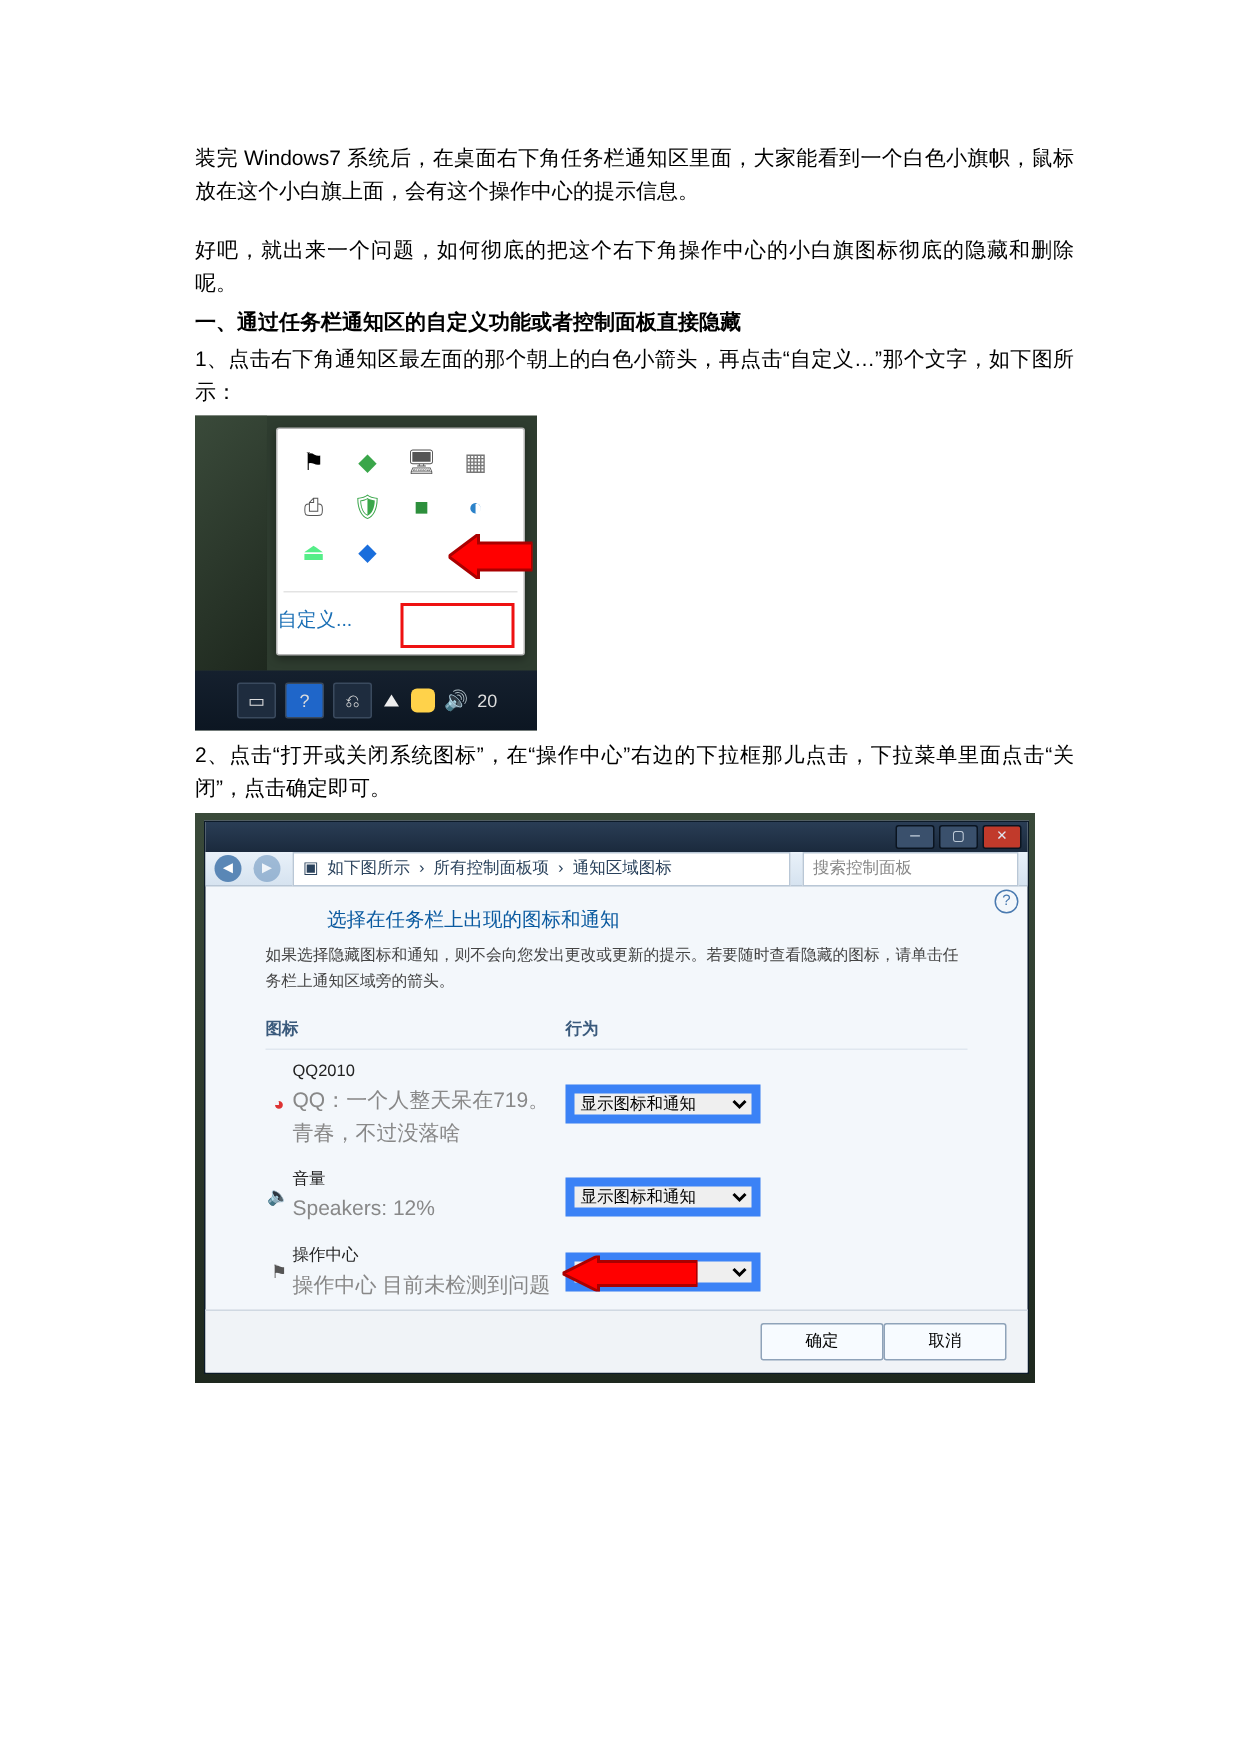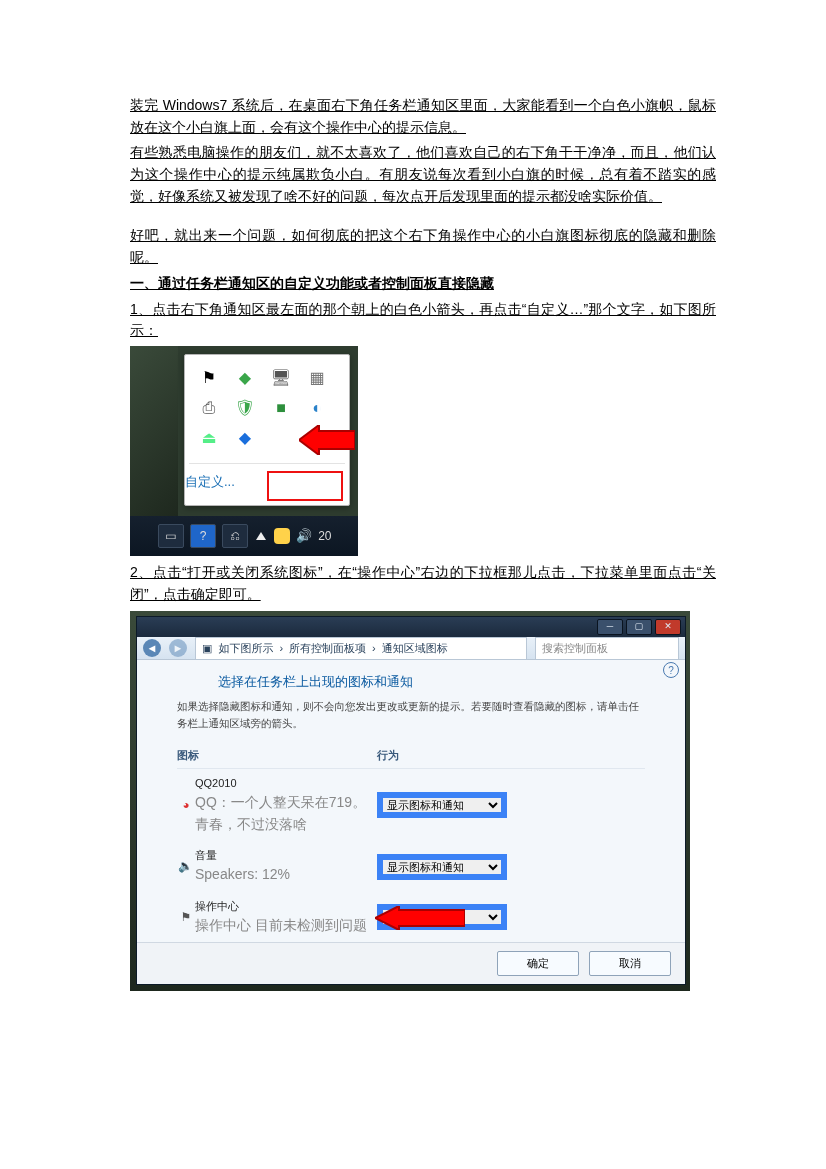--- a/index.html
+++ b/index.html
@@ -13,21 +13,20 @@
   .page {
     width: 826px;
     min-height: 1169px;
     box-sizing: border-box;
     padding: 95px 110px 50px 130px;
     position: relative;
   }
   p {
     margin: 0 0 4px 0;
     text-align: justify;
-    text-decoration: underline;
   }
   .sp { height: 14px; }
   .heading {
     font-weight: bold;
   }
 
   
   .shot1 {
     width: 228px;
     height: 210px;
@@ -134,36 +133,35 @@
   .list .hdr { display:flex; color:#3a5a7c; font-weight:bold; padding:2px 0 4px 0; border-bottom:1px solid #e0e7ef;}
   .list .hdr .c1{ width:200px;}
   .list .row { display:flex; align-items:center; padding:6px 0;}
   .list .row .ic { width:18px; text-align:center; font-size:12px;}
   .list .row .txt { width:182px; }
   .list .row .txt .n { color:#222;}
   .list .row .txt .s { color:#888; font-size:14px;}
   .list .row select { width:130px; font-size:11px; border:6px solid #3b82f6;}
   .footer {
     border-top:1px solid #d0d8e2;
-    padding:8px 14px; display:flex; justify-content:flex-end; gap:10px;
+    padding:8px 14px; display:flex; justify-content:flex-end; 
     background:#f0f3f7;
   }
   .footer .btn { min-width:60px; text-align:center; padding:3px 10px; border:1px solid #8fa3b9; background:#f7fbff; border-radius:2px; font-size:11px;}
   .helpq { position:absolute; right:6px; top:2px; width:14px;height:14px; border:1px solid #4a7ab0; border-radius:50%; color:#4a7ab0; font-size:10px; display:flex;align-items:center;justify-content:center;}
   .shot2 .redarrow {
     position:absolute; left:245px; top:295px;
   }
 </style>
 </head>
 <body>
 
 <div class="page">
 
   <p>装完 Windows7 系统后，在桌面右下角任务栏通知区里面，大家能看到一个白色小旗帜，鼠标放在这个小白旗上面，会有这个操作中心的提示信息。</p>
-  <p>有些熟悉电脑操作的朋友们，就不太喜欢了，他们喜欢自己的右下角干干净净，而且，他们认为这个操作中心的提示纯属欺负小白。有朋友说每次看到小白旗的时候，总有着不踏实的感觉，好像系统又被发现了啥不好的问题，每次点开后发现里面的提示都没啥实际价值。</p>
   <div class="sp"></div>
   <p>好吧，就出来一个问题，如何彻底的把这个右下角操作中心的小白旗图标彻底的隐藏和删除呢。</p>
   <p class="heading">一、通过任务栏通知区的自定义功能或者控制面板直接隐藏</p>
   <p>1、点击右下角通知区最左面的那个朝上的白色小箭头，再点击“自定义…”那个文字，如下图所示：</p>
 
   <div class="shot1">
     <div class="bgstripe"></div>
     <div class="tray">
       <div class="grid">
         <div class="ic">⚑</div>

